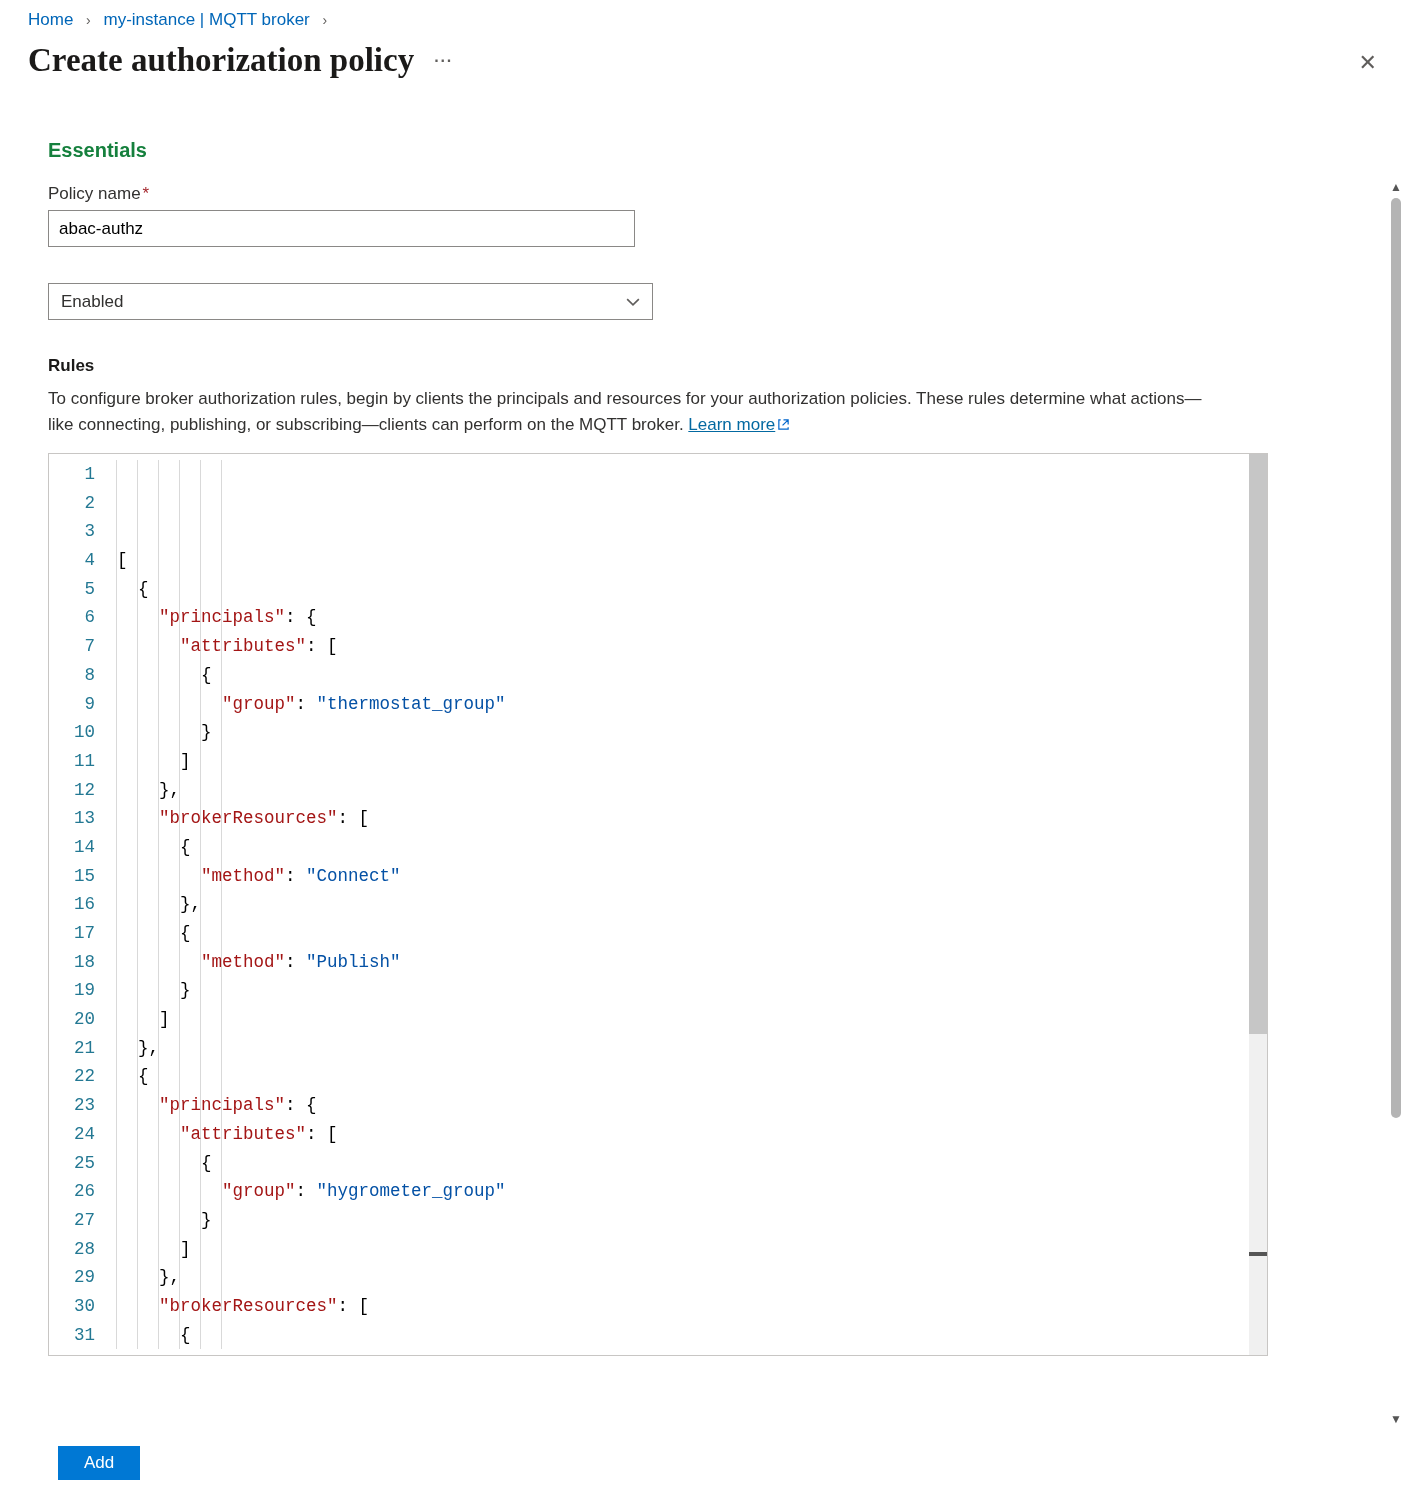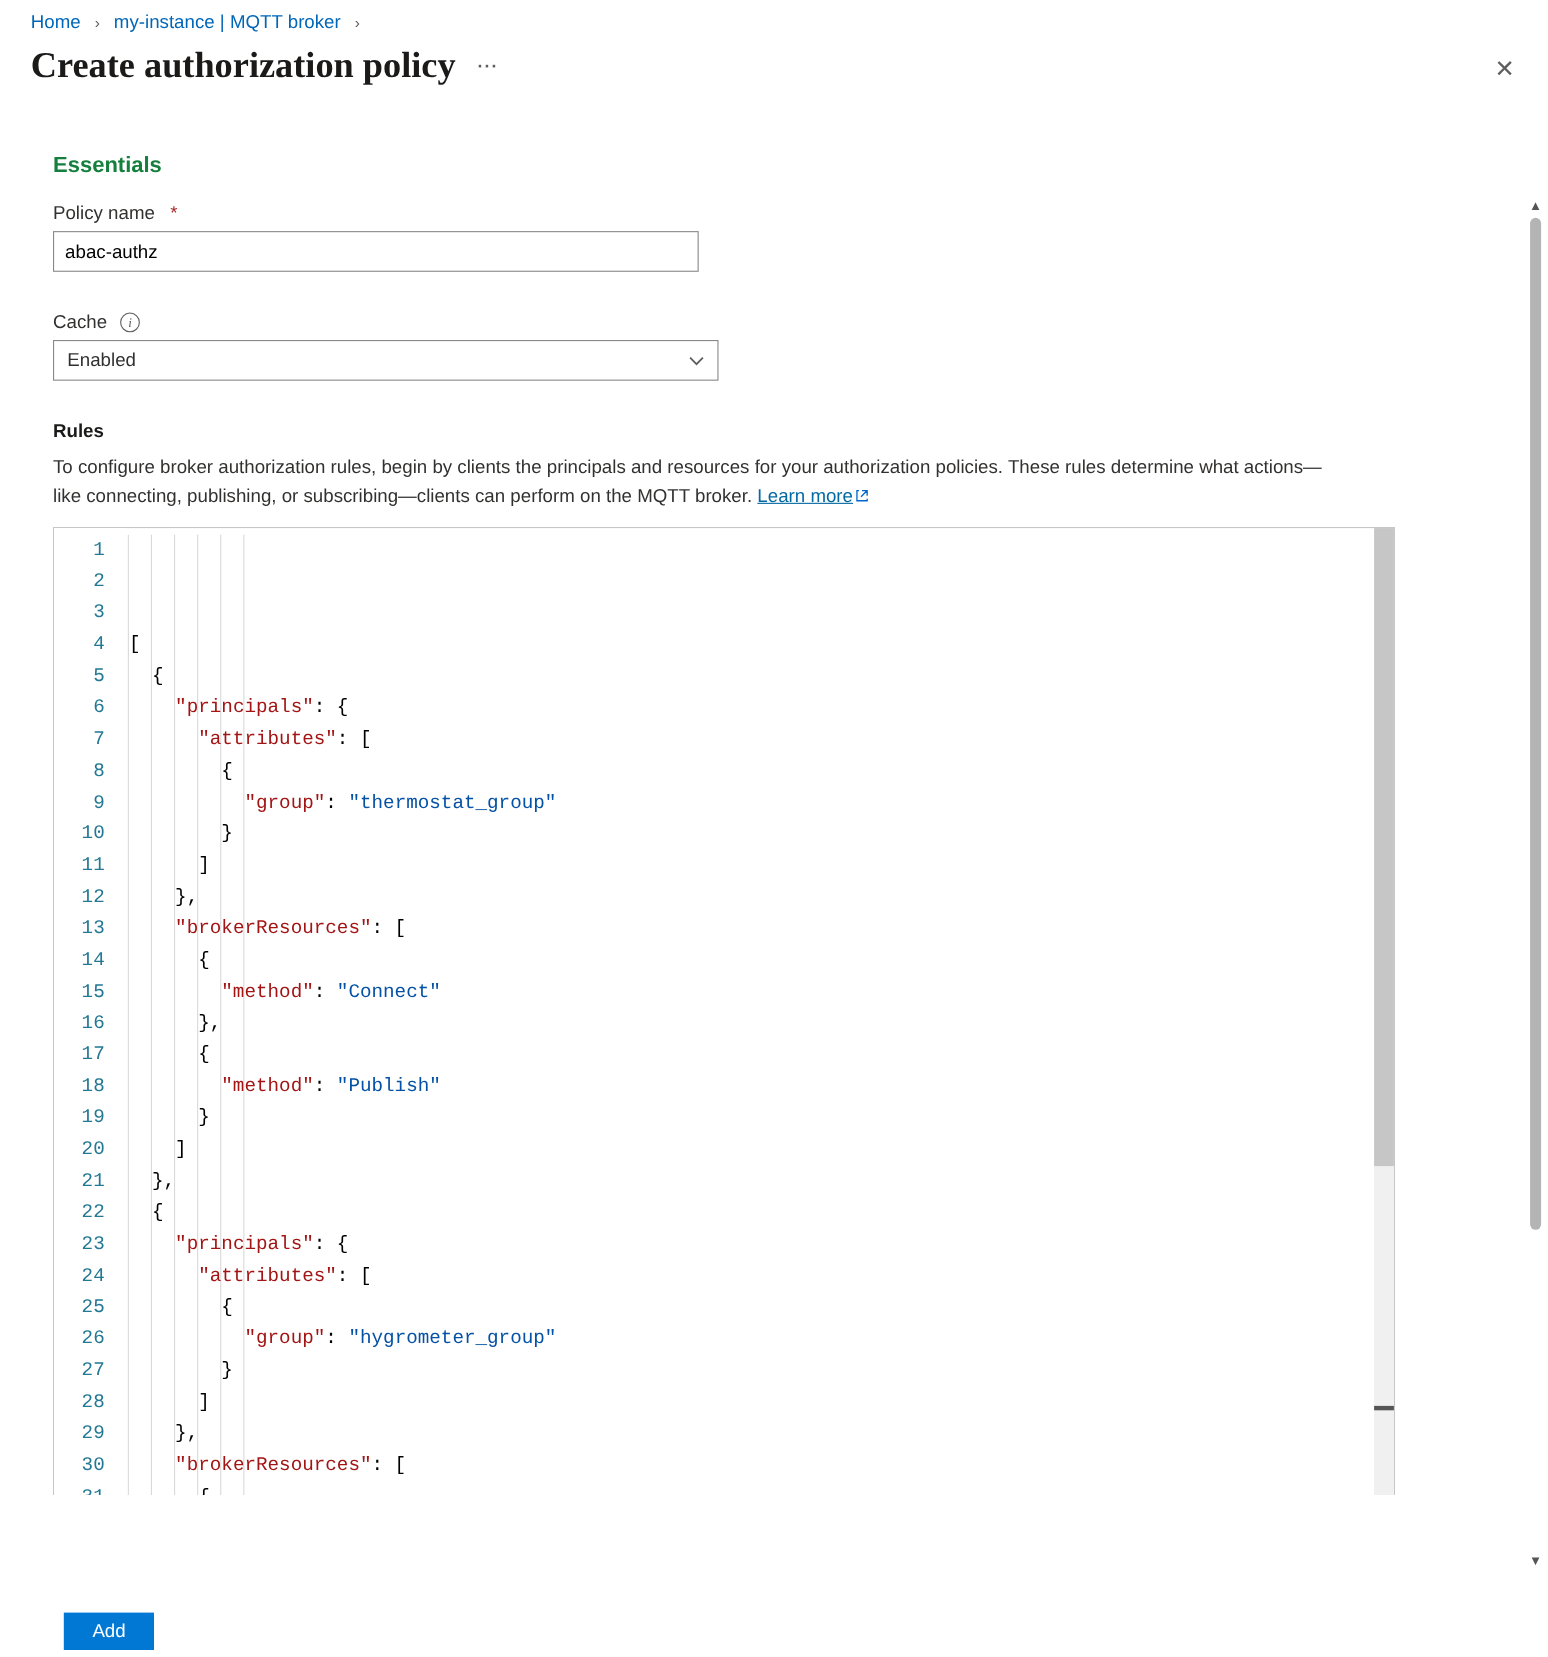--- a/index.html
+++ b/index.html
@@ -79,22 +79,22 @@
     font-size: 17px;
     font-weight: 600;
     margin: 14px 0 10px 0;
     color: #1b1a19;
   }
   .form-label {
     font-size: 17px;
     color: #323130;
     margin-bottom: 6px;
     display: flex;
-    align-items: center;
-    gap: 12px;
+    align-items: flex-start;
+    gap: 0;
   }
   .req { color: #a4262c; margin-left: 2px; }
   .info-icon {
     display: inline-flex;
     align-items: center;
     justify-content: center;
     width: 18px;
     height: 18px;
     border: 1.2px solid #605e5c;
     border-radius: 50%;
@@ -215,21 +215,21 @@
     right: 0;
     width: 18px;
     height: 4px;
     background: #555;
   }
   .tok-punc { color: #000; }
   .tok-key  { color: #a31515; }
   .tok-str  { color: #0451a5; }
   .footer {
     position: absolute;
-    bottom: 6px;
+    bottom: 26px;
     left: 58px;
   }
   .add-btn {
     background: #0078d4;
     color: #fff;
     border: none;
     font-size: 17px;
     padding: 7px 26px;
     cursor: pointer;
     font-family: inherit;
@@ -284,24 +284,20 @@
 
     <div class="field-group">
       <div class="form-label">
         <span>Policy name</span>
         <span class="req">*</span>
       </div>
       <input class="text-input" type="text" value="abac-authz" style="">
     </div>
 
     <div class="field-group">
-      <div class="form-label">
-        <span>Cache</span>
-        <span class="info-icon">i</span>
-      </div>
       <div class="select-wrap">
         <span>Enabled</span>
         <svg class="chev-down" viewBox="0 0 12 12">
           <path d="M1 3.5 L6 8.5 L11 3.5" stroke="currentColor" stroke-width="1.4" fill="none"></path>
         </svg>
       </div>
     </div>
 
     <h3>Rules</h3>
     <p class="rules-desc">

